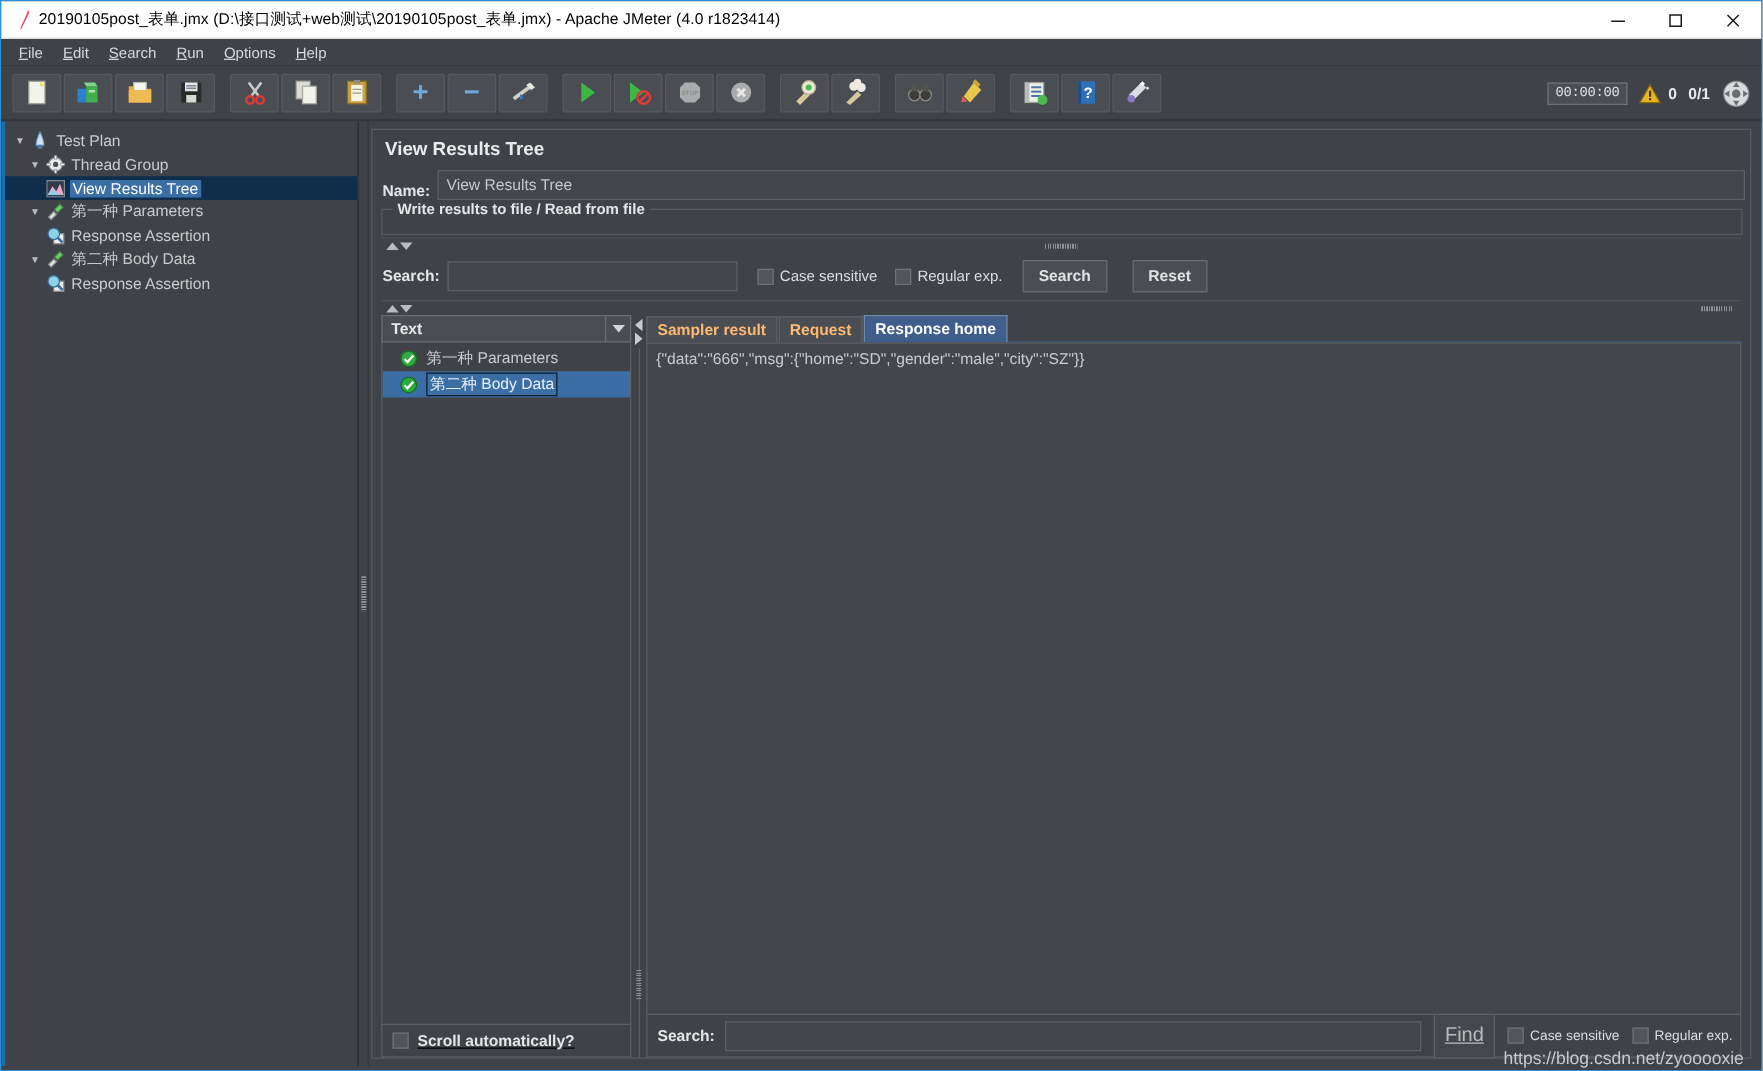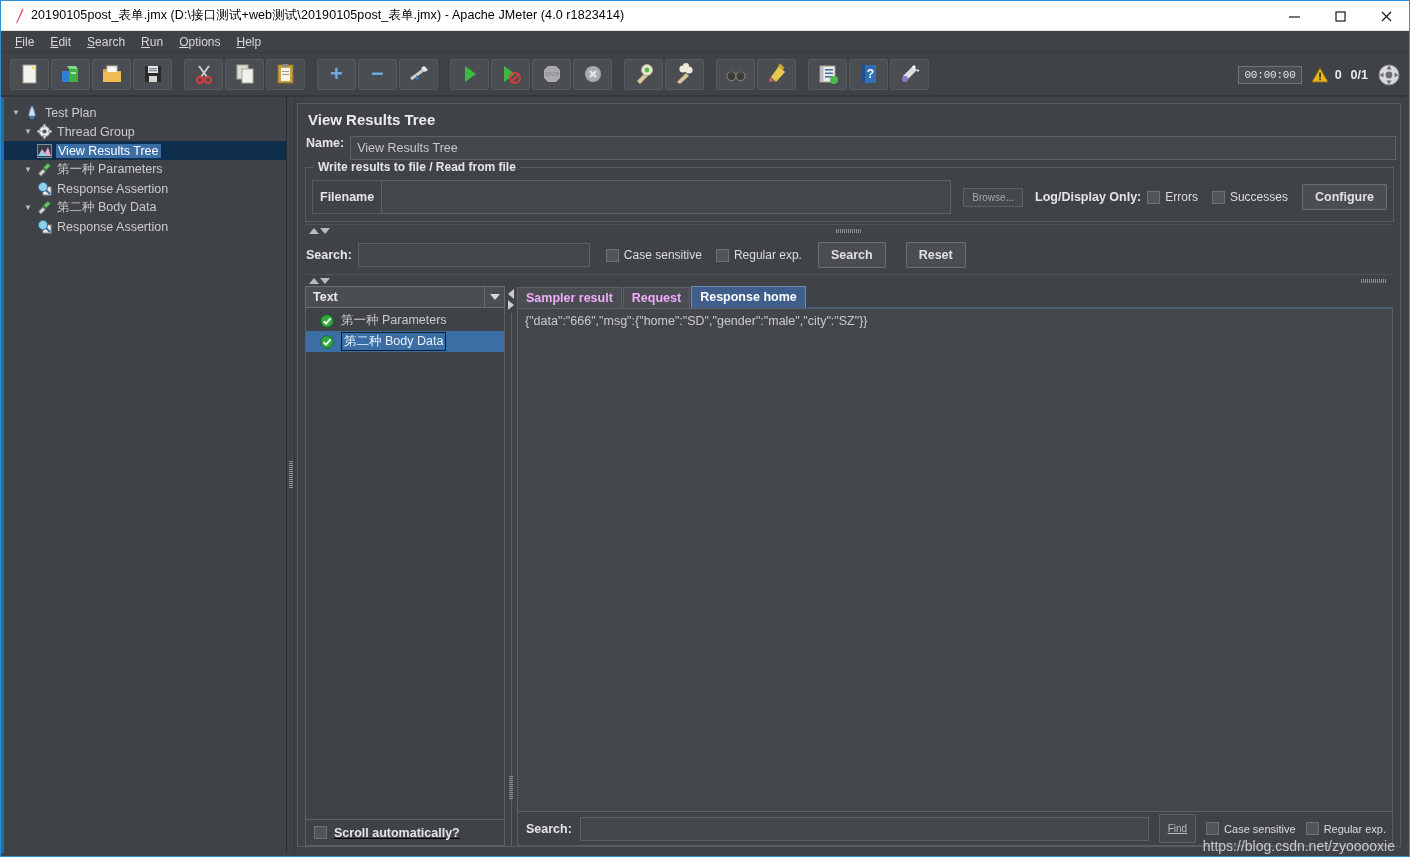--- a/index.html
+++ b/index.html
@@ -172,21 +172,21 @@
     flex: 1;
     display: flex; flex-direction: column;
     min-height: 0;
     padding: 0;
   }
   .panel-title {
     font-size: 15px; font-weight: bold; color: #e9ebed;
     padding: 7px 10px 8px 10px;
   }
   .field-row {
-    display: flex; align-items: flex-start;
+    display: flex; align-items: flex-end;
     padding: 0 4px 0 8px;
     margin-bottom: 2px;
   }
   .field-label {
     font-size: 12.5px; color: #e3e5e7; font-weight: bold;
     margin-right: 6px; white-space: nowrap;
   }
   .text-input {
     flex: 1;
     height: 24px;
@@ -372,21 +372,21 @@
     width:4px; height:24px;
     background-image: repeating-linear-gradient(to bottom, #8e9194 0 1px, transparent 1px 2px);
   }
 
   .detail-pane {
     flex: 1; display: flex; flex-direction: column; min-width: 0;
   }
   .tabstrip { height: 22px; display:flex; align-items:flex-end; }
   .tab {
     font-size: 12.5px; font-weight: bold;
-    color: #f0abfc;
+    color: #fdba74;
     background: #4a4e52;
     border: 1px solid #5d6064;
     border-bottom: none;
     padding: 3px 8px 3px 8px;
     margin-right: 1px;
     white-space: nowrap;
   }
   .tab.active {
     background: #3f5e8c;
     color: #ffffff;
@@ -417,21 +417,21 @@
     padding: 0 6px;
     gap: 0;
   }
   .bs-label { font-size:12.5px; font-weight:bold; color:#e3e5e7; margin:0 8px 0 2px;}
   .bs-input {
     flex:1; height:24px; background:#43474b; border:1px solid #5d6064;
     color:#c6c8ca; font-size:12.5px; padding:2px 6px; outline:none; min-width:0;
     font-family: "Liberation Sans", sans-serif;
   }
   .btn-find {
-    font-size: 10px; color:#b9bbbd; background:#44484c; border:1px solid #5d6064;
+    font-size: 16px; color:#b9bbbd; background:#44484c; border:1px solid #5d6064;
     padding: 8px 8px; margin-left: 10px; text-decoration: underline;
   }
   .bs-cb { font-size: 11px; }
 
   
   .watermark {
     position: absolute;
     right: 14px; bottom: 2px;
     font-size: 14px;
     color: #c8cacc;
@@ -772,31 +772,20 @@
         <div class="panel-title">View Results Tree</div>
 
         <div class="field-row">
           <span class="field-label">Name:</span>
           <input class="text-input" value="View Results Tree" style="">
         </div>
 
 
         <div class="groupbox">
           <div class="gb-title">Write results to file / Read from file</div>
-          <div class="file-row">
-            <span class="file-label">Filename</span>
-            <input class="file-input" value="" style="">
-            <button class="btn btn-browse">Browse...</button>
-            <span class="inline-label">Log/Display Only:</span>
-            <span class="cb"></span>
-            <span class="cb-label">Errors</span>
-            <span class="cb" style="margin-left:14px"></span>
-            <span class="cb-label">Successes</span>
-            <button class="btn btn-strong" style="margin-left:14px">Configure</button>
-          </div>
         </div>
 
         <div class="split-bar">
           <div class="split-arrows">
             <span class="sa sa-up"></span>
             <span class="sa sa-dn"></span>
           </div>
           <div class="grip-h"></div>
         </div>
 

